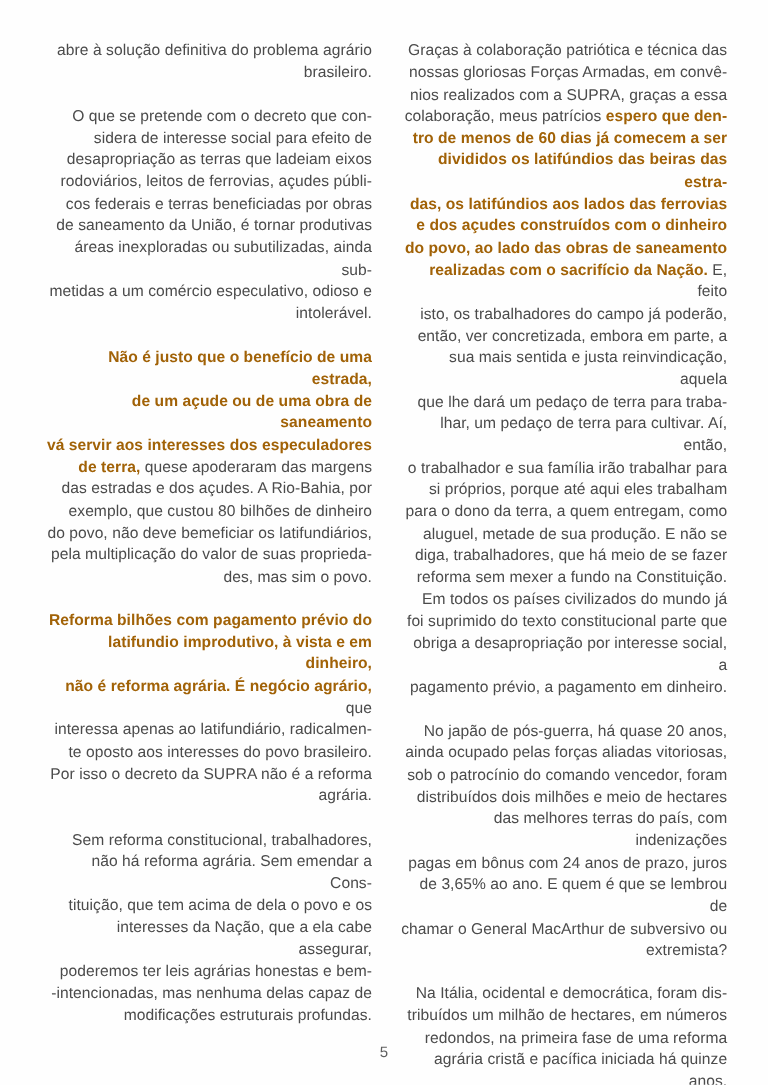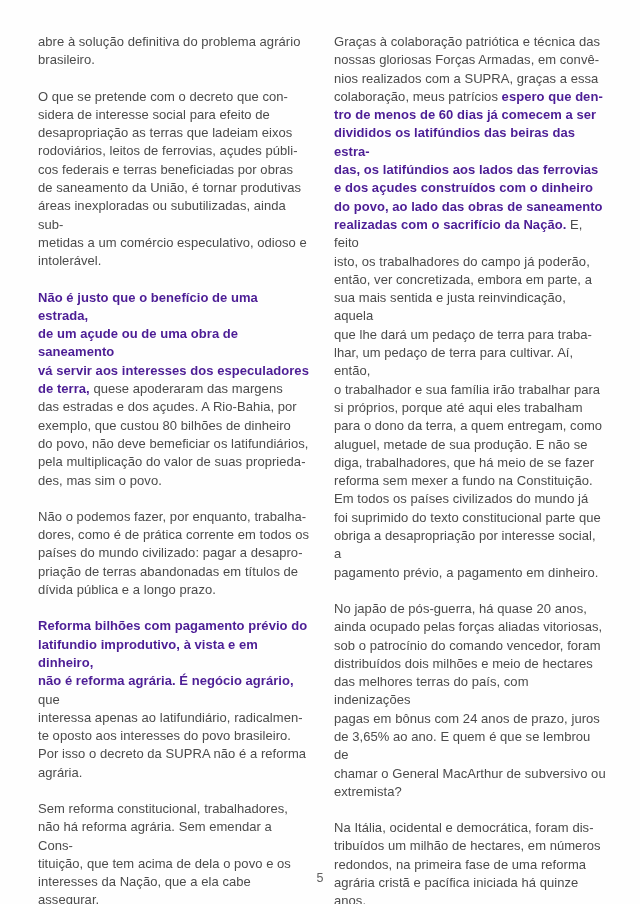--- a/index.html
+++ b/index.html
@@ -29,24 +29,25 @@
     width: 272px;
     flex: 0 0 272px;
   }
   .para {
     margin: 0 0 18px 0;
     font-size: 13px;
     line-height: 18.3px;
     letter-spacing: 0.05px;
     color: #4b4b4b;
     white-space: pre-line;
+    text-align: right;
   }
   .run-bold {
     font-weight: 700;
-    color: #4c1d95;
+    color: #a16207;
   }
   .page-footer {
     position: absolute;
     left: 0;
     bottom: 18px;
     width: 640px;
     text-align: center;
   }
   .page-number {
     font-size: 12.5px;
@@ -72,25 +73,20 @@
 intolerável.</span></p>
         <p class="para"><span class="run-bold">Não é justo que o benefício de uma estrada,
 de um açude ou de uma obra de saneamento
 vá servir aos interesses dos especuladores
 de terra,</span><span class="run"> quese apoderaram das margens
 das estradas e dos açudes. A Rio-Bahia, por
 exemplo, que custou 80 bilhões de dinheiro
 do povo, não deve bemeficiar os latifundiários,
 pela multiplicação do valor de suas proprieda-
 des, mas sim o povo.</span></p>
-        <p class="para"><span class="run">Não o podemos fazer, por enquanto, trabalha-
-dores, como é de prática corrente em todos os
-países do mundo civilizado: pagar a desapro-
-priação de terras abandonadas em títulos de
-dívida pública e a longo prazo.</span></p>
         <p class="para"><span class="run-bold">Reforma bilhões com pagamento prévio do
 latifundio improdutivo, à vista e em dinheiro,
 não é reforma agrária. É negócio agrário,</span><span class="run"> que
 interessa apenas ao latifundiário, radicalmen-
 te oposto aos interesses do povo brasileiro.
 Por isso o decreto da SUPRA não é a reforma
 agrária.</span></p>
         <p class="para"><span class="run">Sem reforma constitucional, trabalhadores,
 não há reforma agrária. Sem emendar a Cons-
 tituição, que tem acima de dela o povo e os

